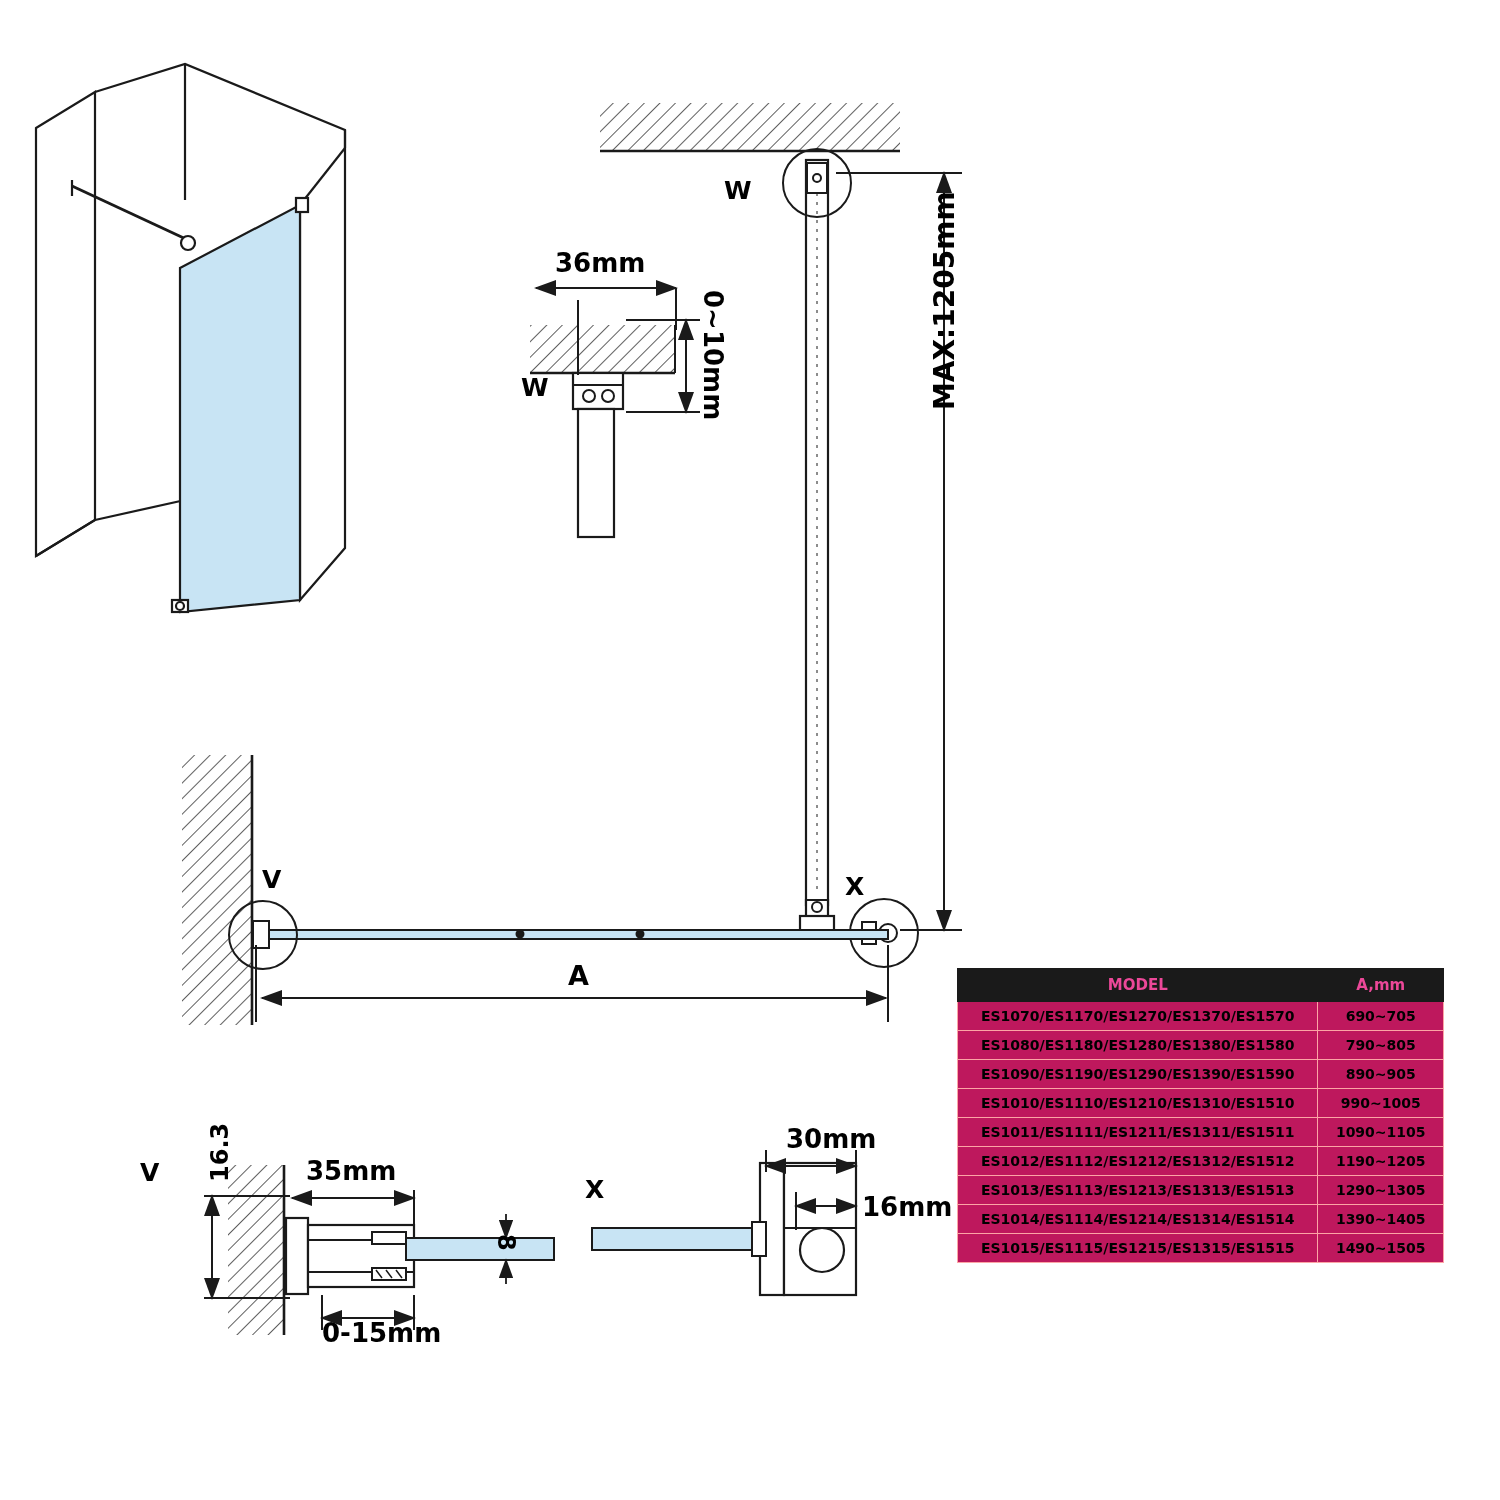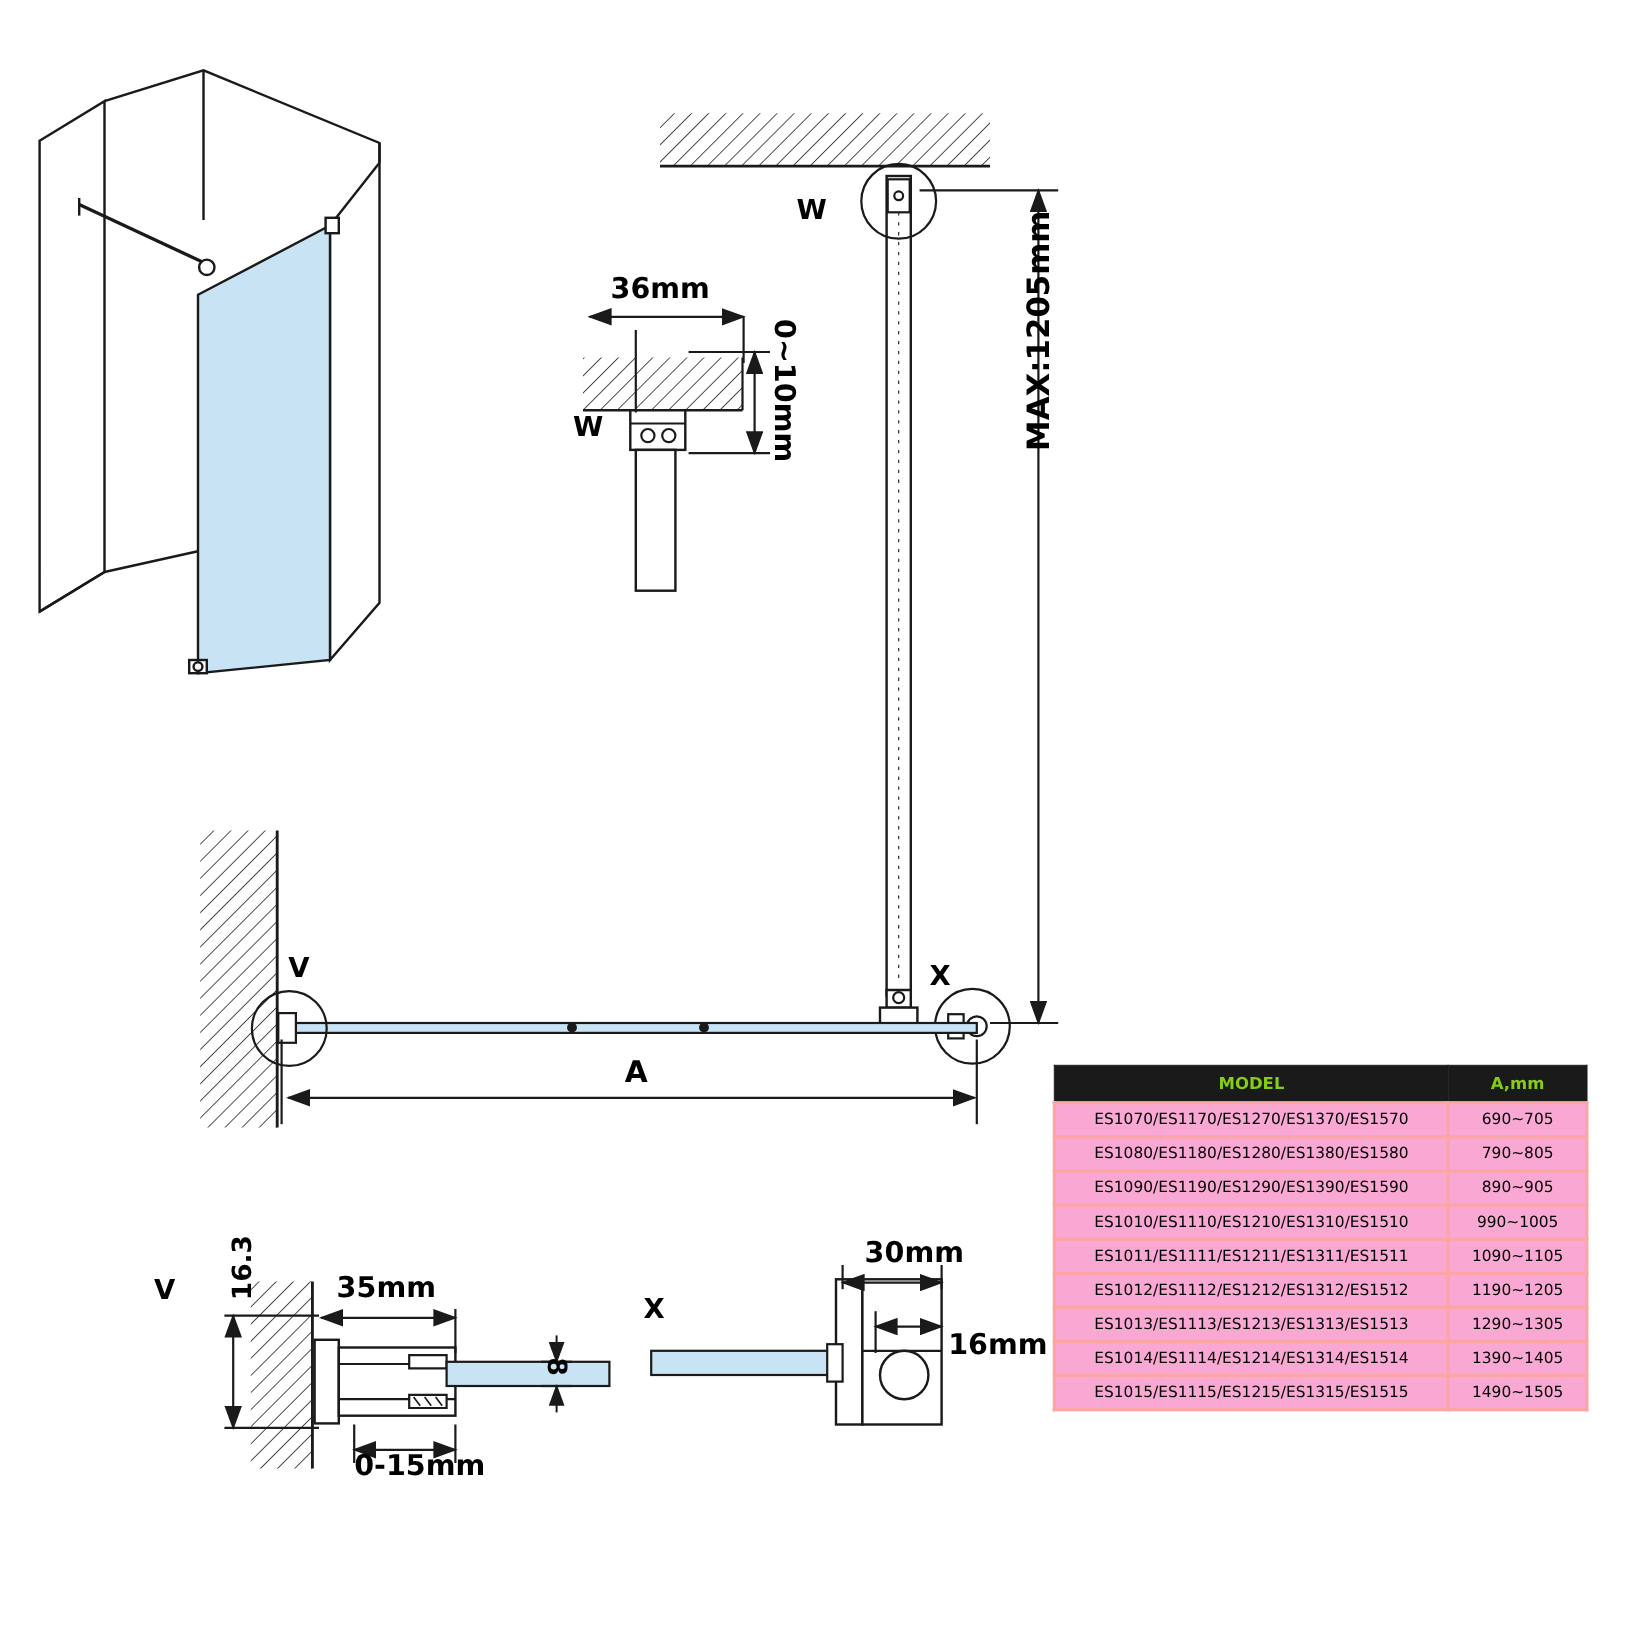--- a/index.html
+++ b/index.html
@@ -16,26 +16,26 @@
   .lbl{position:absolute;font-weight:bold;white-space:nowrap;}
   .vert{transform-origin:left top;}
 
   
   #spec-table{
     position:absolute;left:957px;top:968px;width:487px;
     border-collapse:collapse;
     font-family:"DejaVu Sans", sans-serif;
   }
   #spec-table th{
-    background:#1a1a1a;color:#84cc16;font-size:15px;font-weight:bold;
+    background:#1a1a1a;color:#ec4899;font-size:15px;font-weight:bold;
     padding:7px 4px;text-align:center;border:1px solid #1a1a1a;
   }
   #spec-table td{
-    border:3px solid #fca5a5;font-size:14px;text-align:center;
-    padding:6px 4px;background:#f9a8d4;
+    border:1px solid #fca5a5;font-size:14px;text-align:center;
+    padding:6px 4px;background:#be185d;font-weight:bold;
   }
   #spec-table td.model{width:350px;}
   #spec-table td.amm{width:116px;}
 </style>
 </head>
 <body>
 
 <div class="stage">
 
   <svg class="layer" viewBox="0 0 1500 1500">
@@ -213,21 +213,21 @@
   <div class="lbl" style="left:568px;top:960px;font-size:27px;">A</div>
 
   <div class="lbl" style="left:140px;top:1158px;font-size:25px;">V</div>
   <div class="lbl vert" style="left:206px;top:1182px;font-size:24px;transform:rotate(-90deg);transform-origin:left top;">16.3</div>
   <div class="lbl" style="left:306px;top:1156px;font-size:26px;">35mm</div>
   <div class="lbl vert" style="left:520px;top:1234px;font-size:24px;transform:rotate(90deg);transform-origin:left top;">8</div>
   <div class="lbl" style="left:322px;top:1318px;font-size:26px;">0-15mm</div>
 
   <div class="lbl" style="left:585px;top:1175px;font-size:25px;">X</div>
   <div class="lbl" style="left:760px;top:1124px;font-size:26px;margin-left:26px;">30mm</div>
-  <div class="lbl" style="left:862px;top:1192px;font-size:26px;margin-top:16px;">16mm</div>
+  <div class="lbl" style="left:862px;top:1192px;font-size:26px;">16mm</div>
 
   <table id="spec-table">
     <thead>
       <tr>
         <th>MODEL</th>
         <th>A,mm</th>
       </tr>
     </thead>
     <tbody id="spec-body">
         <tr>

